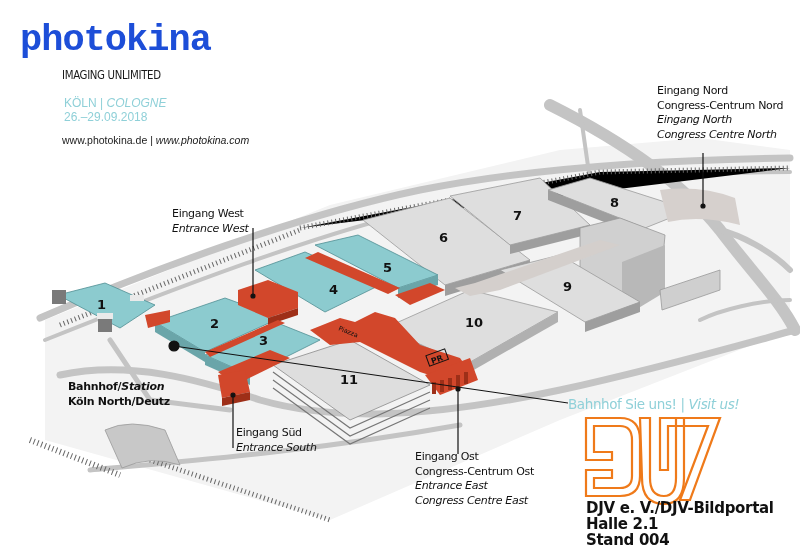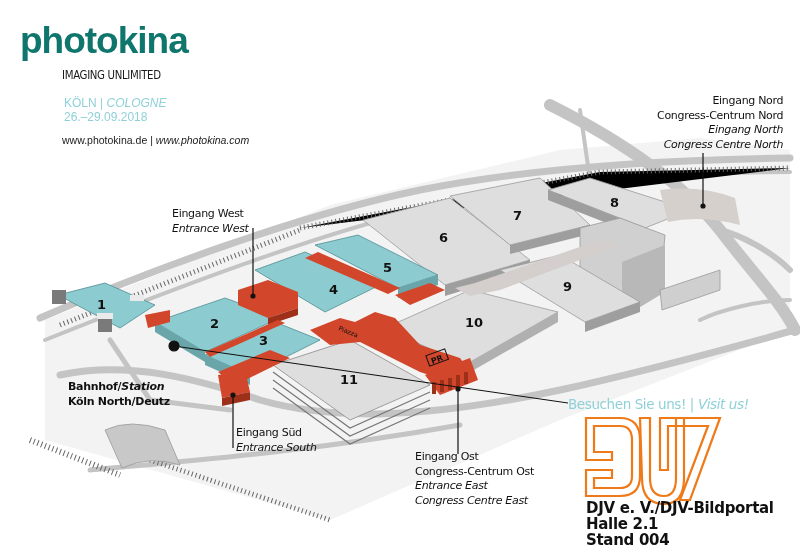--- a/index.html
+++ b/index.html
@@ -1,19 +1,19 @@
 <!DOCTYPE html>
 <html><head>
 <meta charset="utf-8">
 <style>
   html, body { margin: 0; padding: 0; background: #ffffff; }
   body { width: 800px; height: 558px; position: relative; overflow: hidden; font-family: "DejaVu Sans", sans-serif; }
   .abs { position: absolute; }
   #map { position: absolute; left: 0; top: 0; width: 800px; height: 558px; }
-  .logo { left: 20px; top: 22px; font-family: Liberation Sans, sans-serif; font-weight: bold; font-size: 37px; letter-spacing: -1px; color: #0f766e; line-height: 1; }
+  .logo { left: 20px; top: 22px; font-family: Liberation Mono, monospace; font-weight: bold; font-size: 37px; letter-spacing: -1px; color: #1d4ed8; line-height: 1; }
   .tagline { left: 62px; top: 68px; font-family: "DejaVu Sans", sans-serif; font-size: 12px; color: #1a1a1a; letter-spacing: -0.4px; transform: scaleX(0.85); transform-origin: left; }
   .city { left: 64px; top: 96px; font-family: "Liberation Sans", sans-serif; font-size: 12px; color: #8fd0d8; line-height: 14px; }
   .city i { font-style: italic; text-align: right; }
   .urls { left: 62px; top: 134px; font-family: "Liberation Sans", sans-serif; font-size: 10.5px; color: #1a1a1a; }
   .urls i { font-style: italic; }
   .label { font-family: "DejaVu Sans", sans-serif; font-size: 11px; line-height: 14.5px; color: #111; letter-spacing: -0.3px; white-space: nowrap; }
   .label .it { font-style: italic; }
   .visit { left: 568px; top: 396px; font-family: "DejaVu Sans", sans-serif; font-size: 13.5px; color: #8fd0d8; white-space: nowrap; letter-spacing: -0.4px; }
   .visit i { font-style: italic; }
   .djv-info { left: 586px; top: 500px; font-family: "DejaVu Sans", sans-serif; font-weight: bold; font-size: 15px; line-height: 16px; color: #111; letter-spacing: -0.3px; white-space: nowrap; }
@@ -166,21 +166,21 @@
 <div class="abs logo">photokina</div>
 <div class="abs tagline">IMAGING UNLIMITED</div>
 <div class="abs city">
   <div><span>KÖLN</span><span> | </span><i>COLOGNE</i></div>
   <div>26.–29.09.2018</div>
 </div>
 <div class="abs urls">
   <span>www.photokina.de</span><span> | </span><i>www.photokina.com</i>
 </div>
 
-<div class="abs label" style="left:657px; top:94px;text-align:right;">
+<div class="abs label" style="left:657px; top:84px;">
   <div>Eingang Nord</div>
   <div>Congress-Centrum Nord</div>
   <div class="it">Eingang North</div>
   <div class="it">Congress Centre North</div>
 </div>
 
 <div class="abs label" style="left:172px; top:207px;">
   <div>Eingang West</div>
   <div class="it">Entrance West</div>
 </div>
@@ -196,19 +196,19 @@
 </div>
 
 <div class="abs label" style="left:415px; top:450px;">
   <div>Eingang Ost</div>
   <div>Congress-Centrum Ost</div>
   <div class="it">Entrance East</div>
   <div class="it">Congress Centre East</div>
 </div>
 
 <div class="abs visit">
-  <span>Besuchen Sie uns!</span><span> | </span><i>Visit us!</i>
+  <span>Bahnhof Sie uns!</span><span> | </span><i>Visit us!</i>
 </div>
 <div class="abs djv-info">
   <div>DJV e. V./DJV-Bildportal</div>
   <div>Halle 2.1</div>
   <div>Stand 004</div>
 </div>
 
 </body></html>

